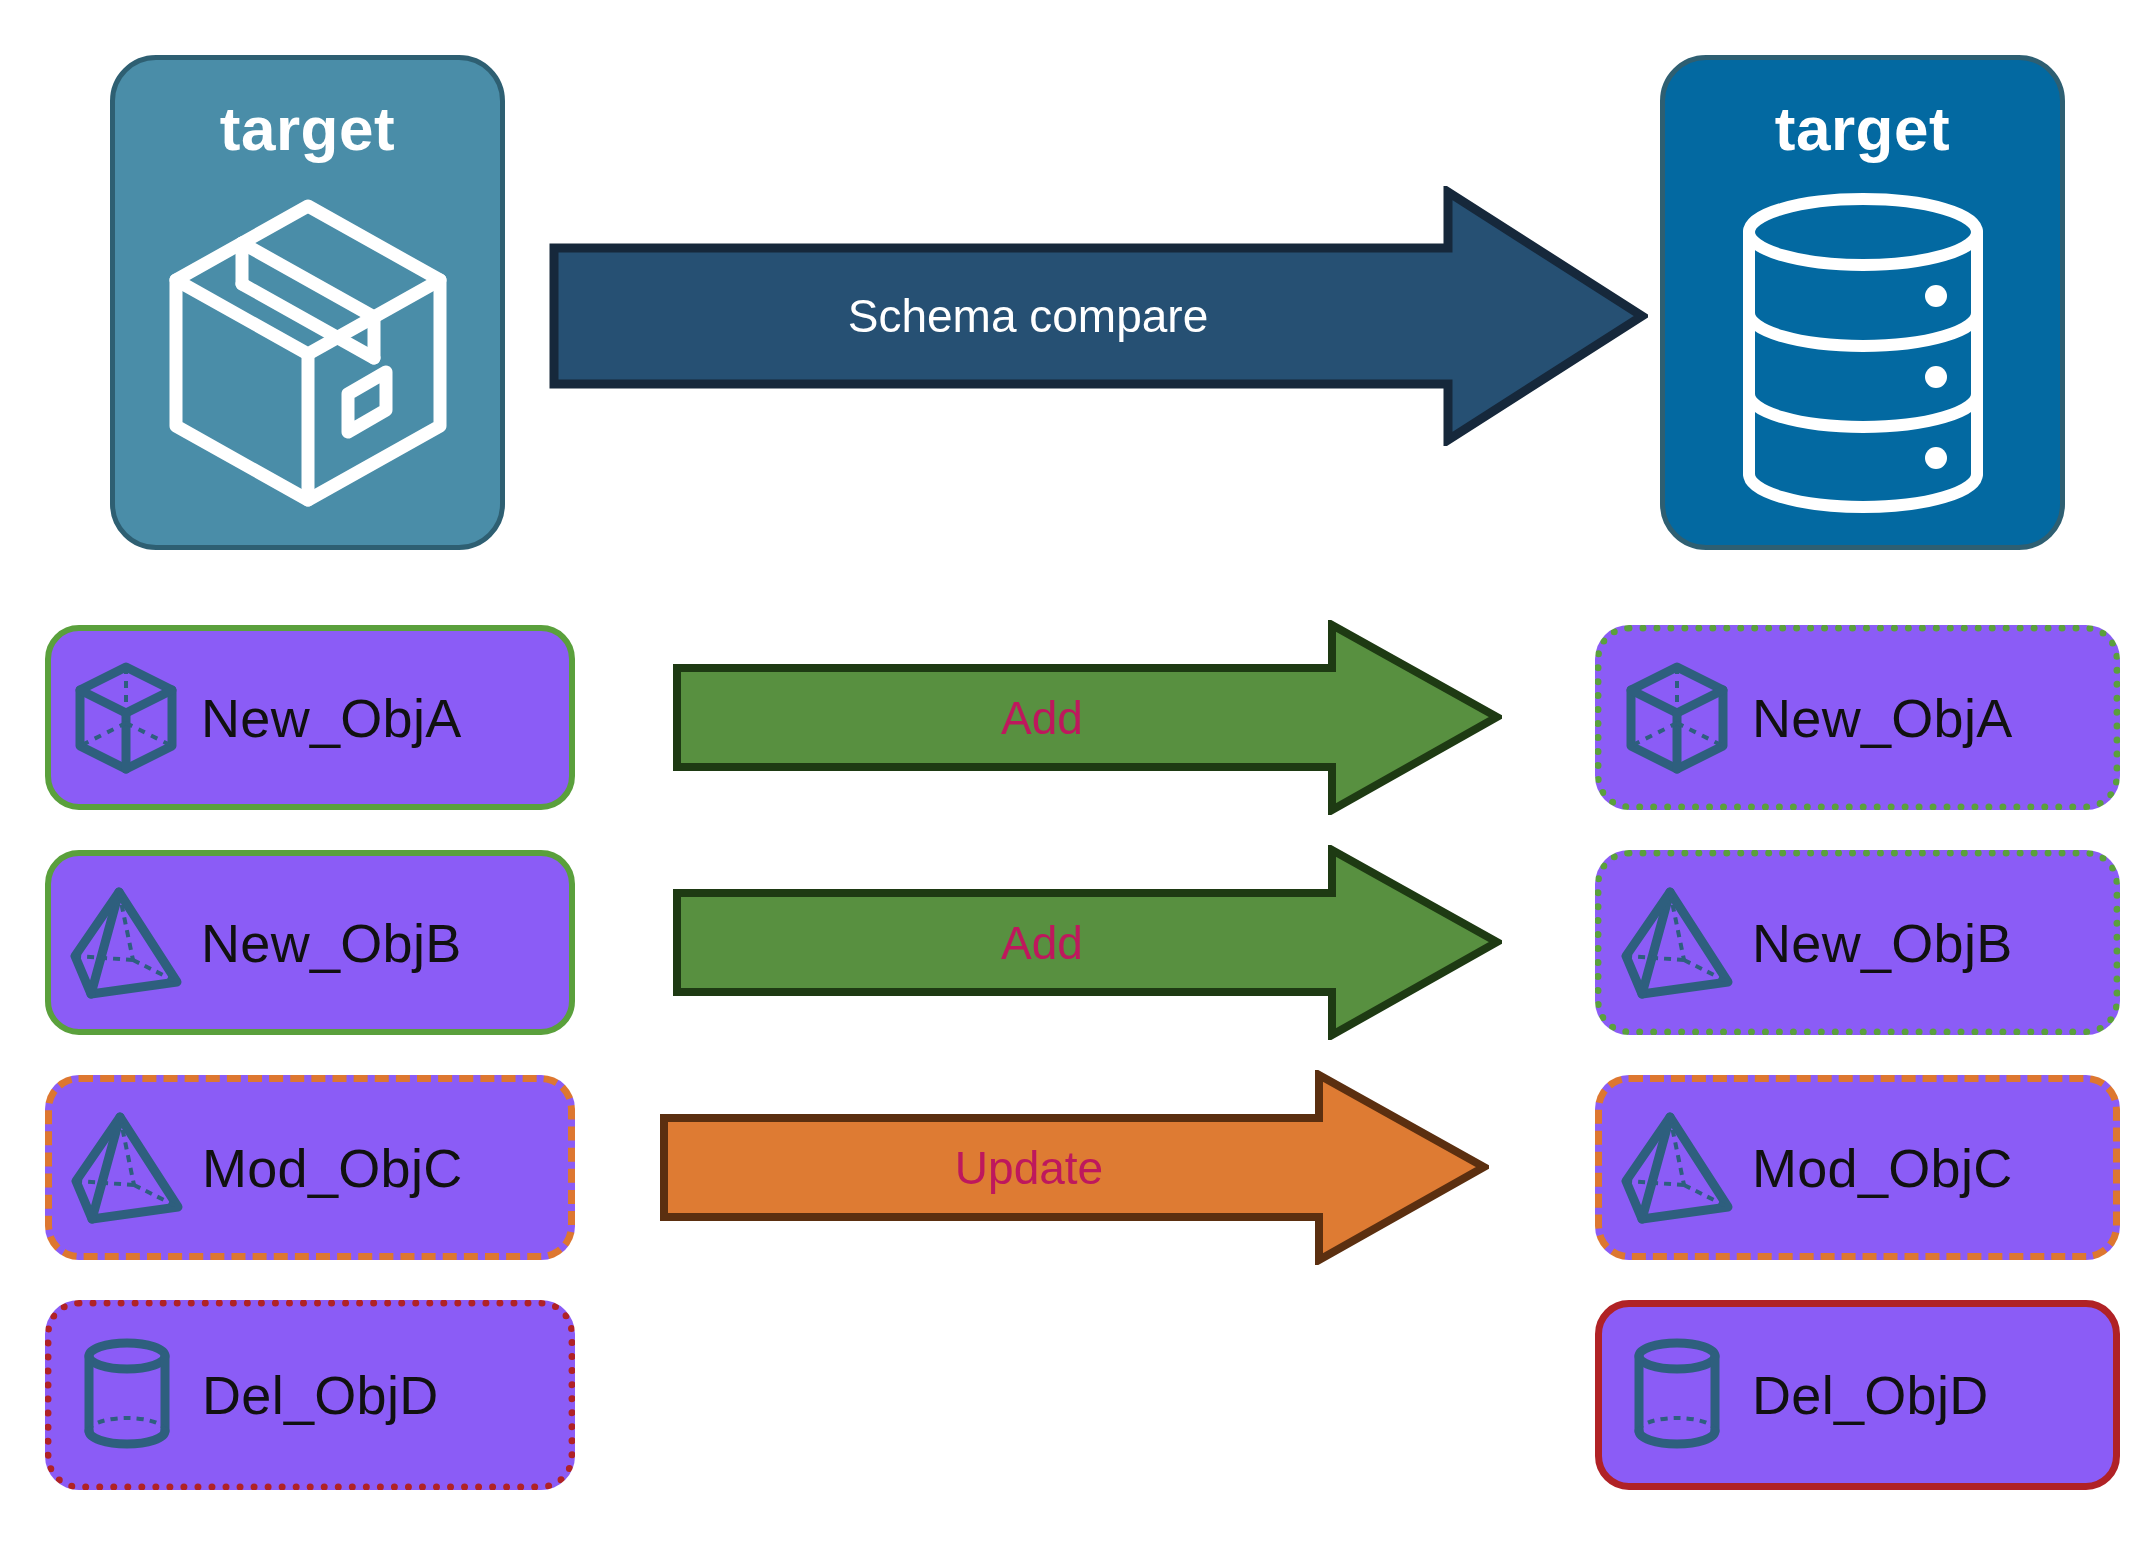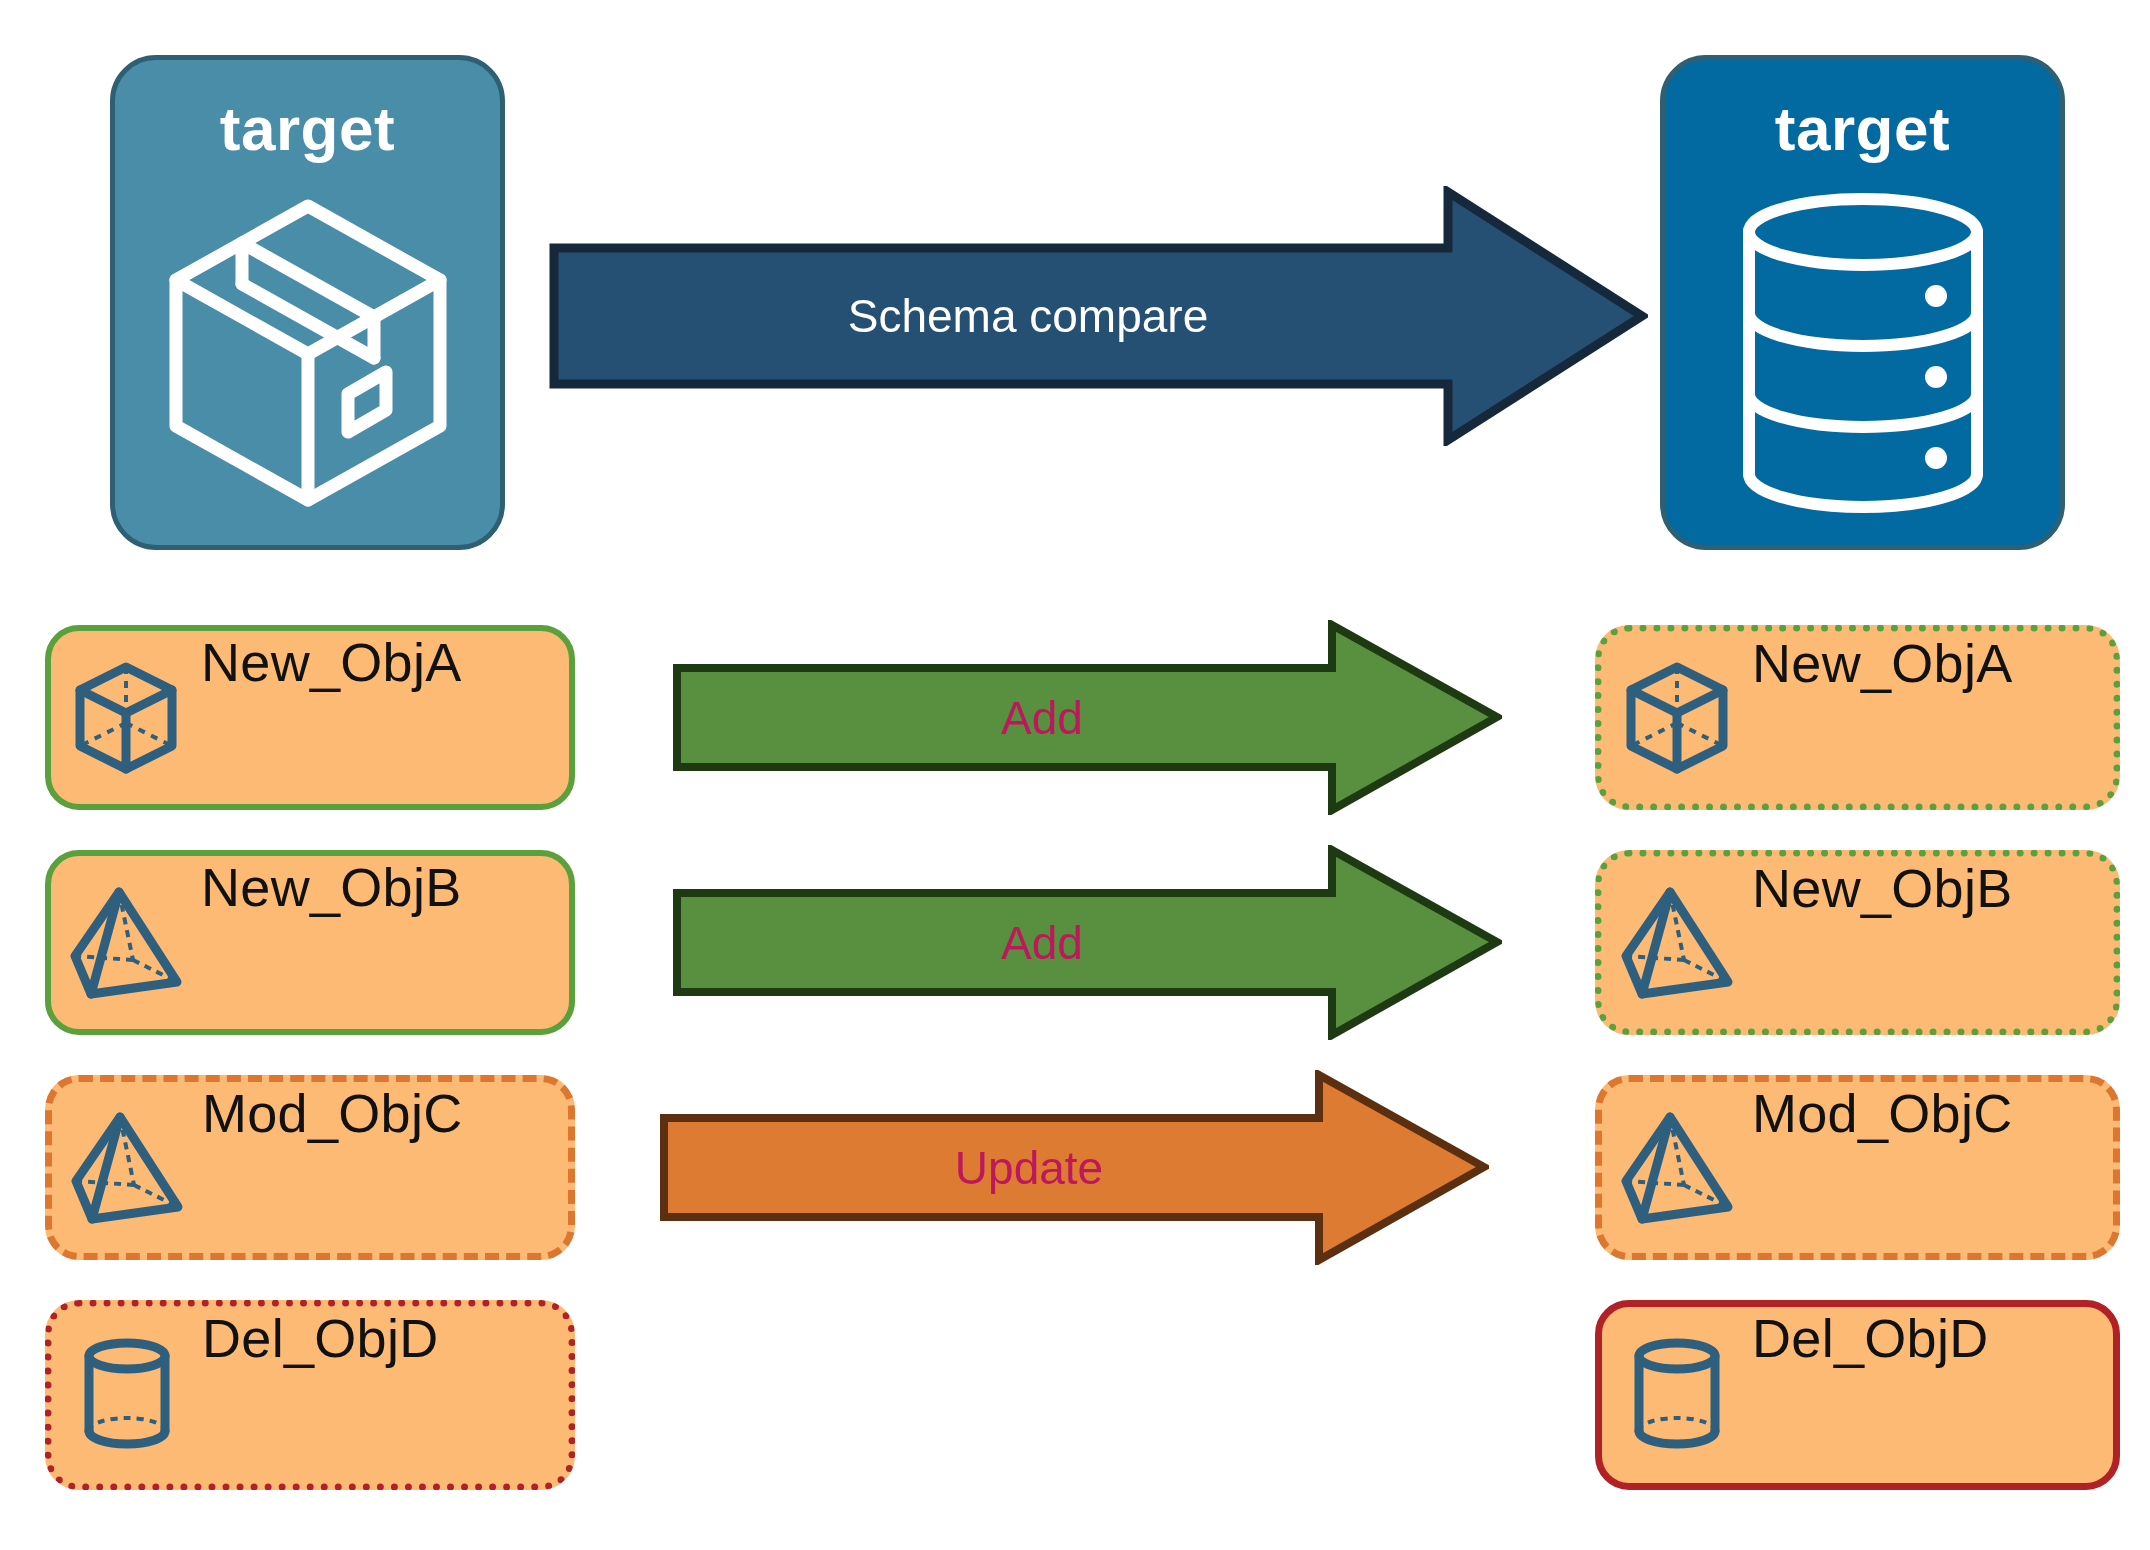--- a/index.html
+++ b/index.html
@@ -17,22 +17,22 @@
   #source-card{left:110px;top:55px;width:395px;height:495px;}
   #target-card{left:1660px;top:55px;width:405px;height:495px;}
 
   
   #schema-arrow{position:absolute;left:548px;top:186px;width:1100px;height:260px;}
   #schema-arrow .lbl{position:absolute;left:0;top:0;width:960px;height:260px;
       display:flex;align-items:center;justify-content:center;
       font-size:46px;color:#ffffff;}
 
   
-  .objbox{position:absolute;box-sizing:border-box;background:#fdba74;border-radius:34px;
-          display:flex;}
+  .objbox{position:absolute;box-sizing:border-box;background:#8b5cf6;border-radius:34px;
+          display:flex;align-items:center;}
   .objbox .oicon{width:150px;display:flex;align-items:center;justify-content:center;
                  flex:0 0 150px;}
   .objbox .olabel{font-size:54px;color:#111111;white-space:nowrap;letter-spacing:.3px;}
   .objbox.src{left:45px;width:530px;}
   .objbox.tgt{left:1595px;width:525px;}
 
   .flowarrow{position:absolute;}
   .flowarrow .alabel{position:absolute;left:0;top:0;width:740px;height:100%;
       display:flex;align-items:center;justify-content:center;
       font-size:46px;color:#be185d;}

